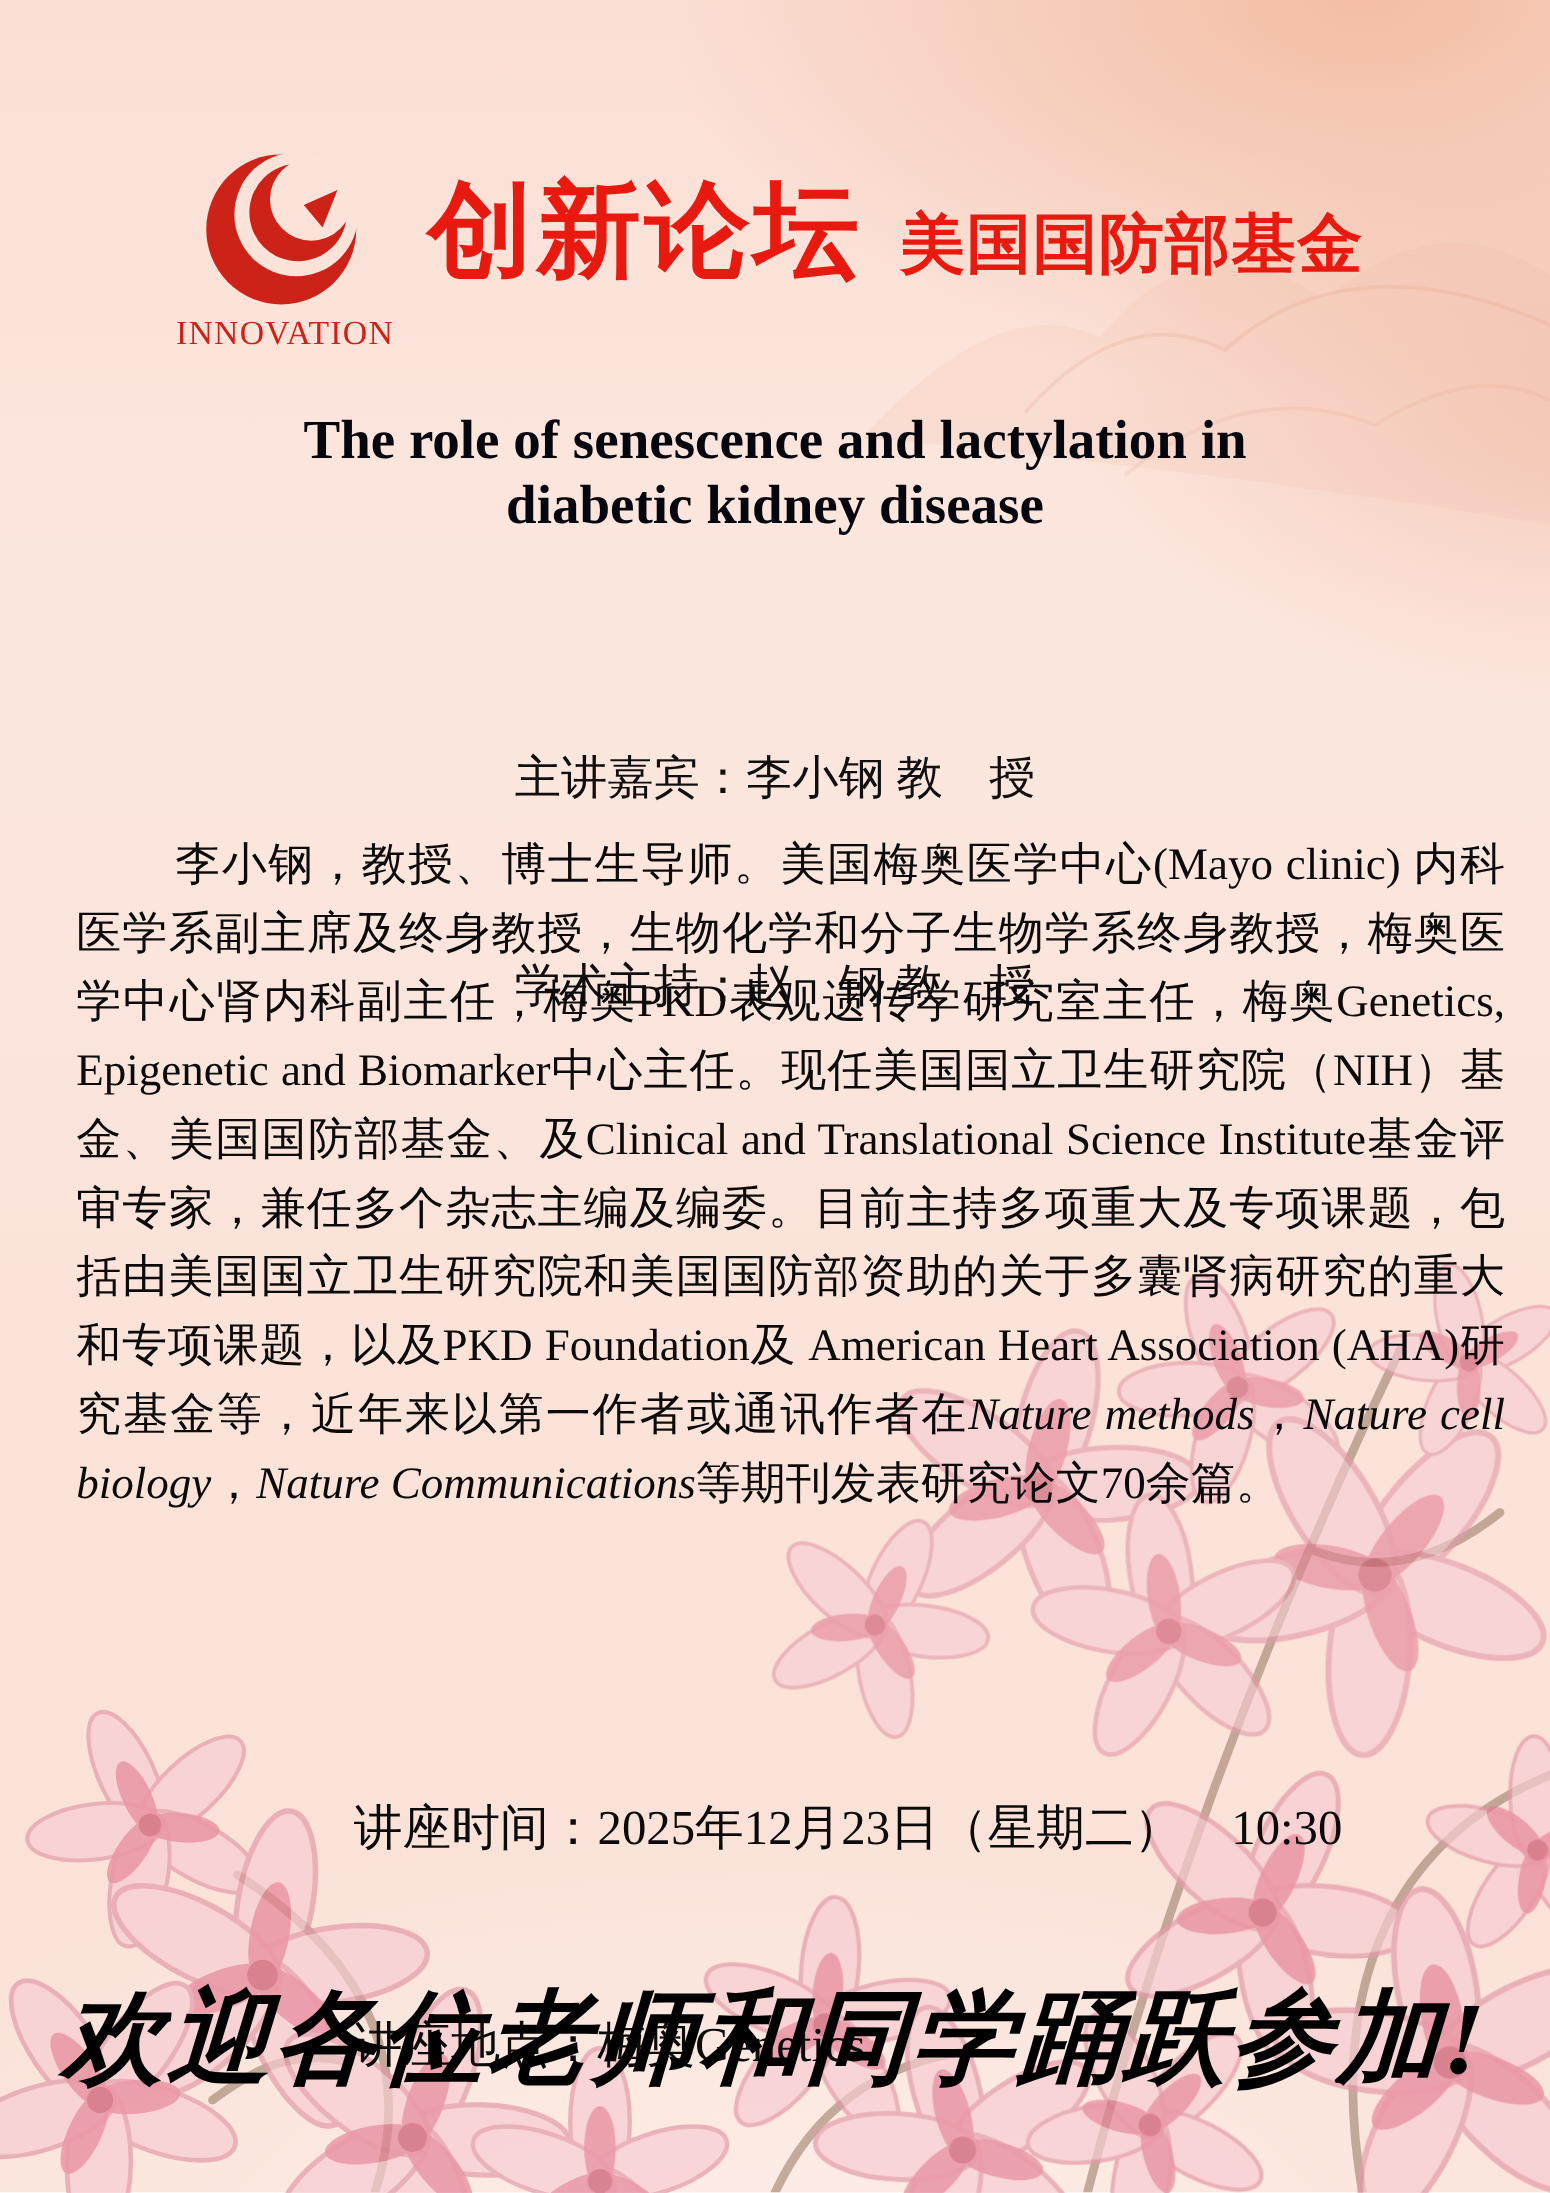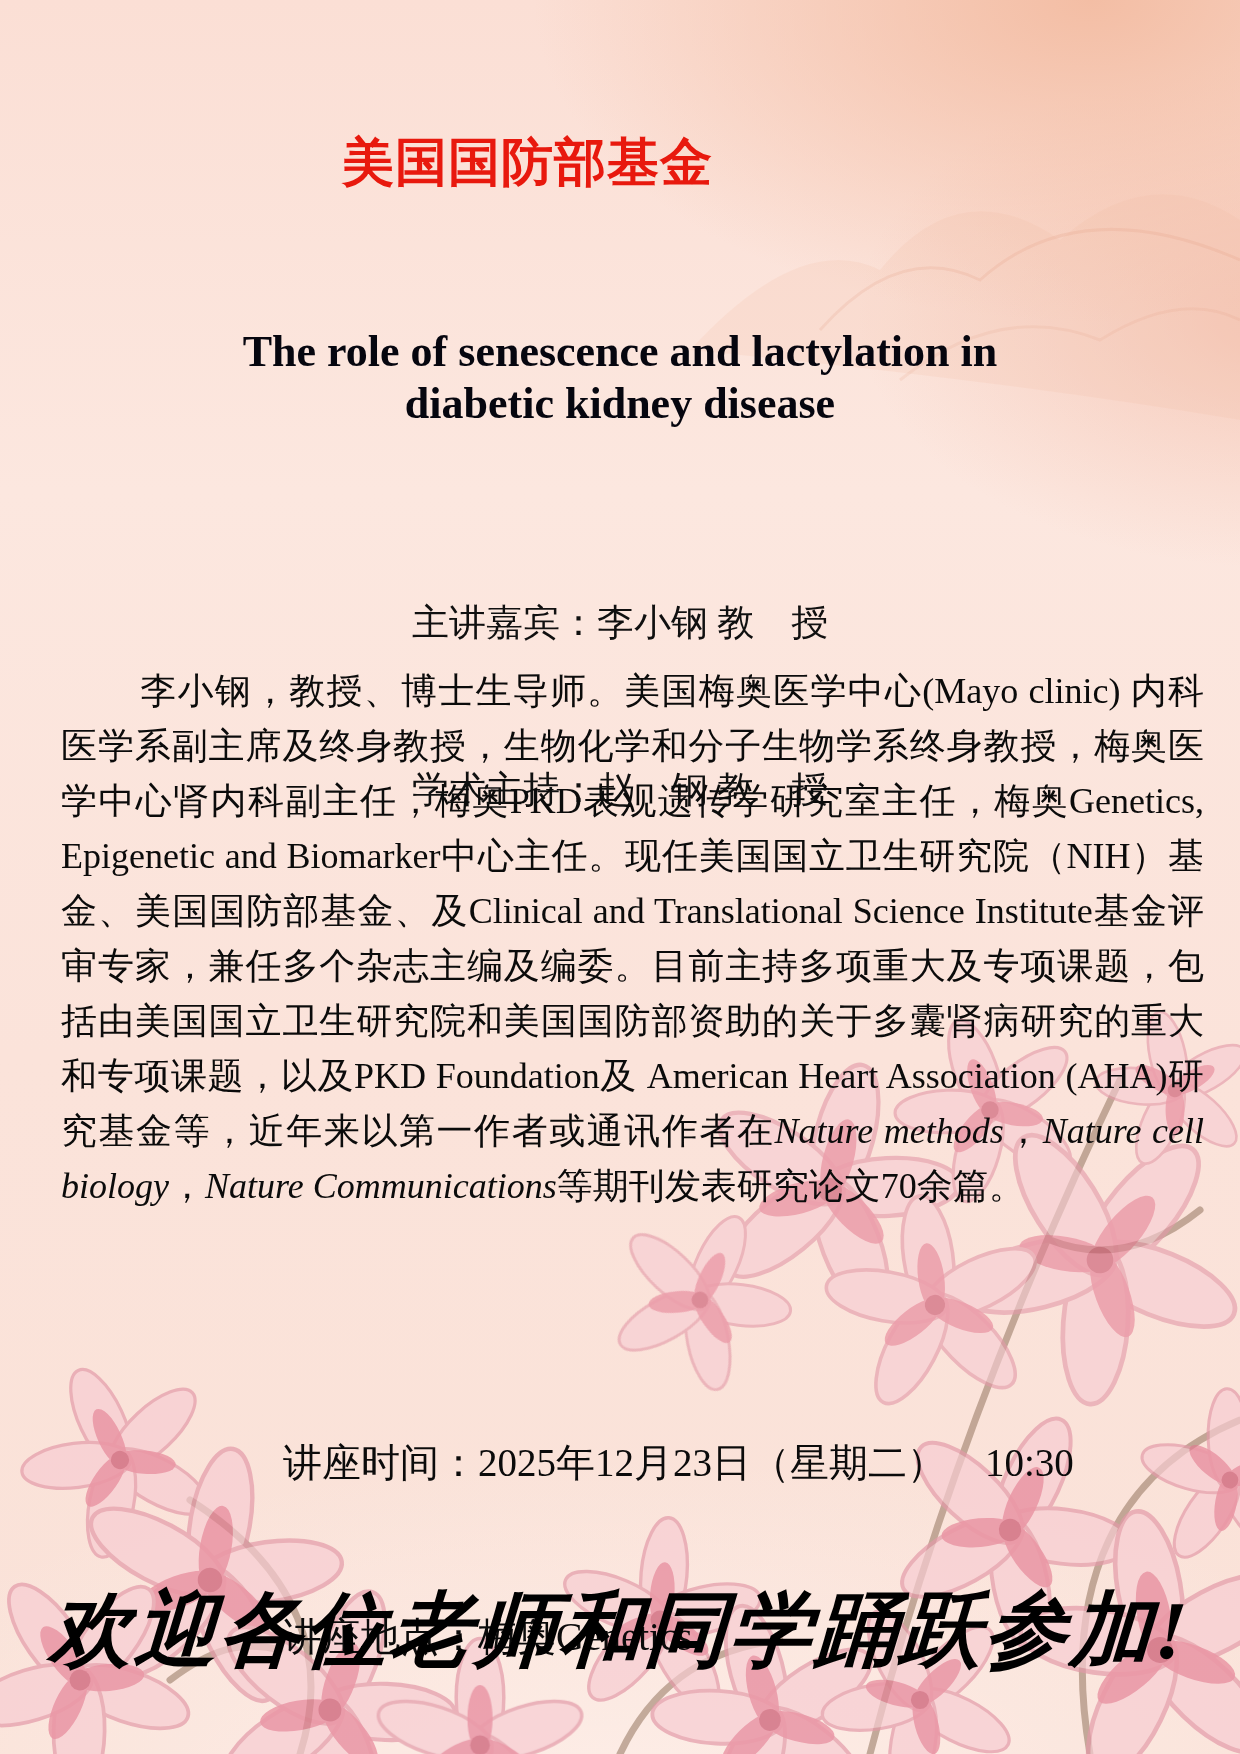--- a/index.html
+++ b/index.html
@@ -147,22 +147,33 @@
       <use href="#blossom" transform="translate(770,1720) scale(1.55) rotate(-15)"></use>
       <use href="#blossom" transform="translate(1010,1530) scale(1.6) rotate(25)"></use>
       <use href="#blossom" transform="translate(1160,1650) scale(1.85) rotate(-10)"></use>
       <use href="#blossom" transform="translate(920,1700) scale(1.3) rotate(45)"></use>
       <use href="#blossom" transform="translate(1230,1480) scale(1.2) rotate(70)"></use>
     </g>
   </svg>
 
   <div class="content">
 
+    <div class="logo-block">
+      <svg class="logo-mark" viewBox="0 0 100 100" aria-hidden="true">
+        <circle cx="48" cy="53" r="40" fill="#cd2217"></circle>
+        <circle cx="56" cy="45" r="33" fill="#fbe3da"></circle>
+        <circle cx="57" cy="44" r="26" fill="#cd2217"></circle>
+        <circle cx="64" cy="37" r="22" fill="#fbe3da"></circle>
+        <polygon points="78,32 60,40 70,52" fill="#cd2217"></polygon>
+      </svg>
+      <div class="logo-word">INNOVATION</div>
+    </div>
 
     <div class="title-row">
+      <span class="forum-title">创新论坛</span>
       <span class="forum-number">美国国防部基金</span>
     </div>
 
     <div class="lecture-title">
       <div>The role of senescence and lactylation in</div>
       <div>diabetic kidney disease</div>
     </div>
 
     <div class="speakers">
       <div>主讲嘉宾：李小钢 教　授</div>

